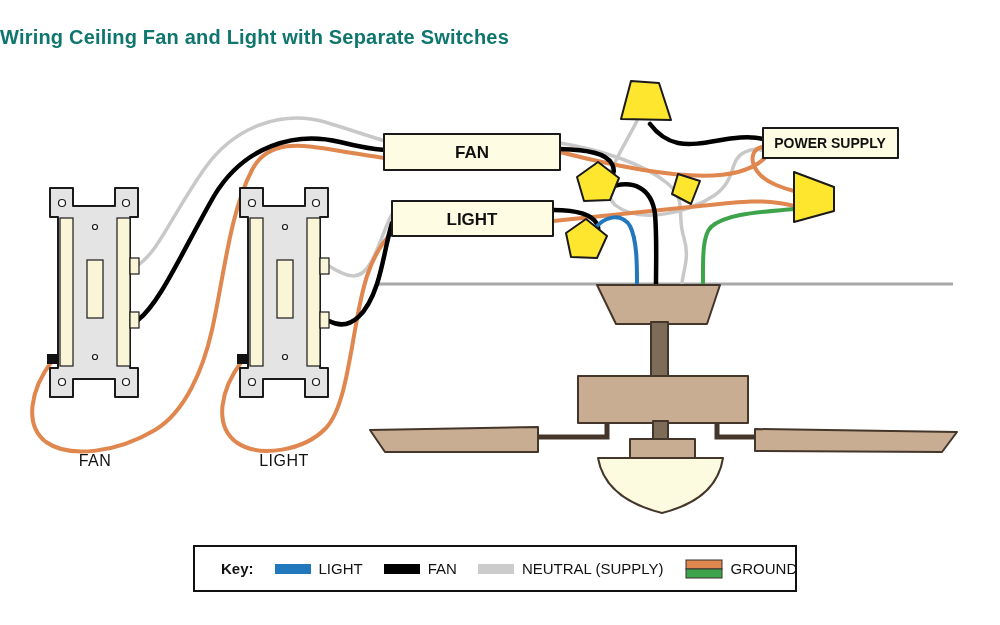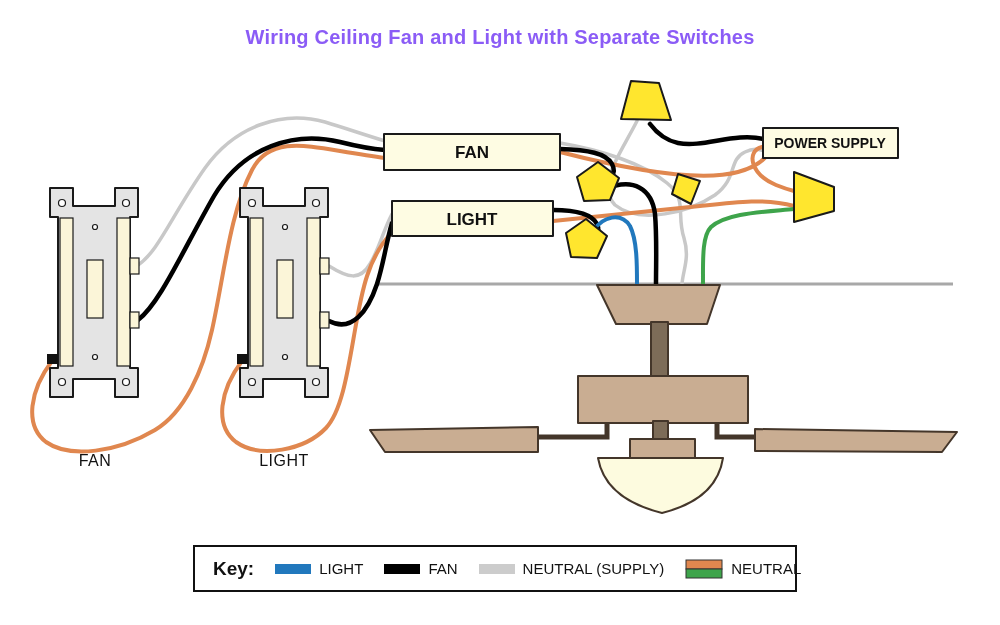--- a/index.html
+++ b/index.html
@@ -1,35 +1,35 @@
 <!DOCTYPE html>
 <html><head>
 <meta charset="utf-8">
 <style>
   html,body{margin:0;padding:0;background:#fff;}
   .stage{position:relative;width:1000px;height:625px;background:#fff;overflow:hidden;
          font-family:"Liberation Sans",sans-serif;}
-  .title{position:absolute;left:0;top:26px;width:100%;text-align:center;
-         font-size:20px;font-weight:700;color:#8b5cf6;letter-spacing:.2px;}
+  .title{position:absolute;left:0;top:26px;width:100%;text-align:left;
+         font-size:20px;font-weight:700;color:#0f766e;letter-spacing:.2px;}
   svg{position:absolute;left:0;top:0;}
   .wire{fill:none;stroke-linecap:round;}
   .w-neutral{stroke-width:3.5px;}
   .w-black{stroke-width:4.5px;}
   .w-color{stroke-width:4px;}
   .outline2{stroke:#1a1a1a;stroke-width:2px;stroke-linejoin:round;}
   .outline1{stroke:#1a1a1a;stroke-width:1.2px;}
   .fan-outline{stroke:#44362a;stroke-width:2px;stroke-linejoin:round;}
   .arm{fill:none;stroke:#44362a;stroke-width:5px;}
   .boxlabel{font-size:17px;font-weight:700;fill:#111;text-anchor:middle;}
   .pslabel{font-size:14px;font-weight:700;fill:#111;text-anchor:middle;}
   .swlabel{font-size:16px;font-weight:400;fill:#111;text-anchor:middle;letter-spacing:.5px;}
   .legend{position:absolute;left:193px;top:545px;width:604px;height:47px;
           border:2px solid #111;background:#fff;display:flex;align-items:center;
           box-sizing:border-box;padding:0 10px;}
-  .legend .key-word{font-size:19px;font-weight:700;color:#111;margin-left:8px;}
+  .legend .key-word{font-size:15px;font-weight:700;color:#111;margin-left:16px;}
   .key-item{display:flex;align-items:center;margin-left:21px;}
   .key-item .lbl{font-size:15px;color:#111;margin-left:8px;white-space:nowrap;}
   .key-item svg{position:static;display:block;}
 </style>
 </head>
 <body>
 
 <div class="stage">
 
   <div class="title">Wiring Ceiling Fan and Light with Separate Switches</div>
@@ -167,17 +167,17 @@
         <rect x="0" y="0" width="36" height="10" fill="#cccccc"></rect>
       </svg>
       <span class="lbl">NEUTRAL (SUPPLY)</span>
     </span>
 
     <span class="key-item">
       <svg width="38" height="20">
         <rect x="1" y="1" width="36" height="9" stroke="#333" stroke-width="1" fill="#e0874f"></rect>
         <rect x="1" y="10" width="36" height="9" stroke="#333" stroke-width="1" fill="#3ea44b"></rect>
       </svg>
-      <span class="lbl">NEUTRAL</span>
+      <span class="lbl">GROUND</span>
     </span>
   </div>
 
 </div>
 
 </body></html>

